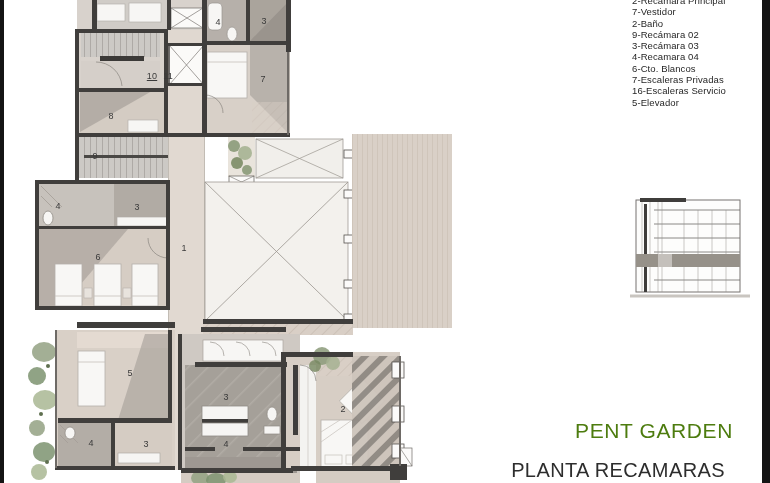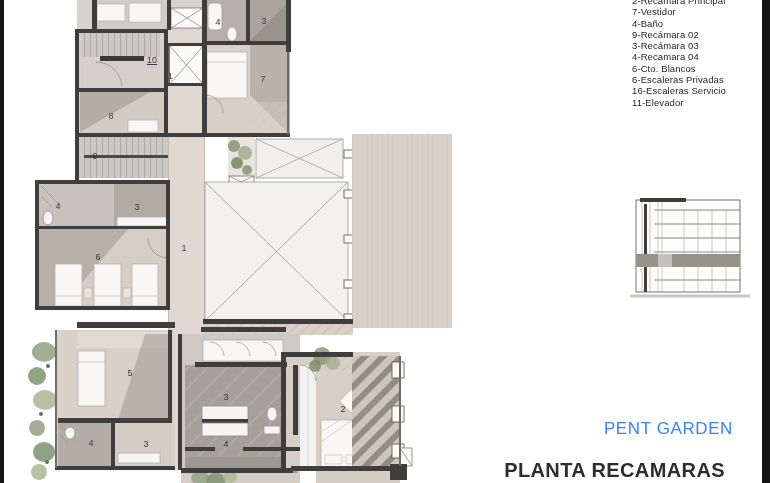--- a/index.html
+++ b/index.html
@@ -8,24 +8,24 @@
   .edge-bar{position:absolute;top:0;height:483px;background:#141414;}
   .edge-bar.left{left:0;width:4px;}
   .edge-bar.right{right:0;width:8px;}
   .plan-wrap{position:absolute;left:0;top:0;width:520px;height:483px;}
   .plan-wrap svg{display:block;}
   .labels-overlay{position:absolute;left:0;top:0;width:520px;height:483px;pointer-events:none;}
   .room-label{position:absolute;transform:translate(-50%,-50%);font-size:9px;color:#3a3a3a;
               letter-spacing:.2px;font-weight:500;}
   .legend{position:absolute;left:632px;top:-5px;margin:0;padding:0;list-style:none;}
   .legend-item{font-size:9.5px;line-height:11.3px;color:#262626;letter-spacing:.1px;white-space:nowrap;}
-  .title-project{position:absolute;right:37px;top:419px;font-size:17px;letter-spacing:.6px;
-                 color:#3b82f6;white-space:nowrap;margin-left:21px;}
+  .title-project{position:absolute;right:37px;top:419px;font-size:21px;letter-spacing:.6px;
+                 color:#4d7c0f;white-space:nowrap;margin-left:21px;}
   .title-plan{position:absolute;right:45px;top:459px;font-size:20px;letter-spacing:.4px;
-              color:#2d2d2d;white-space:nowrap;font-weight:bold;}
+              color:#2d2d2d;white-space:nowrap;}
   .elevation{position:absolute;left:628px;top:190px;}
 </style>
 </head>
 <body>
 
 <div class="stage">
 
   <div class="plan-wrap">
     <svg width="520" height="483" viewBox="0 0 520 483">
       <defs>
@@ -255,49 +255,49 @@
         <rect x="283" y="352" width="70" height="5"></rect>
         <rect x="291" y="466" width="101" height="5"></rect>
         <rect x="390" y="464" width="17" height="16"></rect>
         <rect x="399" y="356" width="2" height="110" fill="#6e6a66"></rect>
       </g>
     </svg>
 
     <div class="labels-overlay">
         <div class="room-label" style="left: 218px; top: 22px;">4</div>
         <div class="room-label" style="left: 264px; top: 21px;">3</div>
-        <div class="room-label" style="left: 152px; top: 60px; text-decoration: underline;">10</div>
+        <div class="room-label" style="left: 152px; top: 76px; text-decoration: underline;">10</div>
         <div class="room-label" style="left: 168px; top: 76px;">11</div>
         <div class="room-label" style="left: 263px; top: 79px;">7</div>
         <div class="room-label" style="left: 111px; top: 116px;">8</div>
         <div class="room-label" style="left: 95px; top: 156px;">9</div>
         <div class="room-label" style="left: 58px; top: 206px;">4</div>
         <div class="room-label" style="left: 137px; top: 207px;">3</div>
         <div class="room-label" style="left: 184px; top: 248px;">1</div>
         <div class="room-label" style="left: 98px; top: 257px;">6</div>
         <div class="room-label" style="left: 130px; top: 373px;">5</div>
         <div class="room-label" style="left: 226px; top: 397px;">3</div>
         <div class="room-label" style="left: 343px; top: 409px;">2</div>
         <div class="room-label" style="left: 91px; top: 443px;">4</div>
         <div class="room-label" style="left: 146px; top: 444px;">3</div>
         <div class="room-label" style="left: 226px; top: 444px;">4</div>
       </div>
   </div>
 
   <ul class="legend">
       <li class="legend-item">2-Recámara Principal</li>
       <li class="legend-item">7-Vestidor</li>
-      <li class="legend-item">4-Baño</li>
+      <li class="legend-item">2-Baño</li>
       <li class="legend-item">9-Recámara 02</li>
       <li class="legend-item">3-Recámara 03</li>
       <li class="legend-item">4-Recamara 04</li>
       <li class="legend-item">6-Cto. Blancos</li>
-      <li class="legend-item">6-Escaleras Privadas</li>
+      <li class="legend-item">7-Escaleras Privadas</li>
       <li class="legend-item">16-Escaleras Servicio</li>
-      <li class="legend-item">11-Elevador</li>
+      <li class="legend-item">5-Elevador</li>
     </ul>
 
   <svg class="elevation" width="124" height="112" viewBox="0 0 124 112">
     <line x1="2" y1="106" x2="122" y2="106" stroke="#c9c5c0" stroke-width="3"></line>
     <rect x="8" y="10" width="104" height="92" fill="#fdfdfc" stroke="#777370" stroke-width="1"></rect>
     <g stroke="#6d6a67" stroke-width="0.8">
       <line x1="26" y1="20" x2="112" y2="20"></line>
       <line x1="26" y1="34" x2="112" y2="34"></line>
       <line x1="26" y1="48" x2="112" y2="48"></line>
       <line x1="26" y1="62" x2="112" y2="62"></line>

